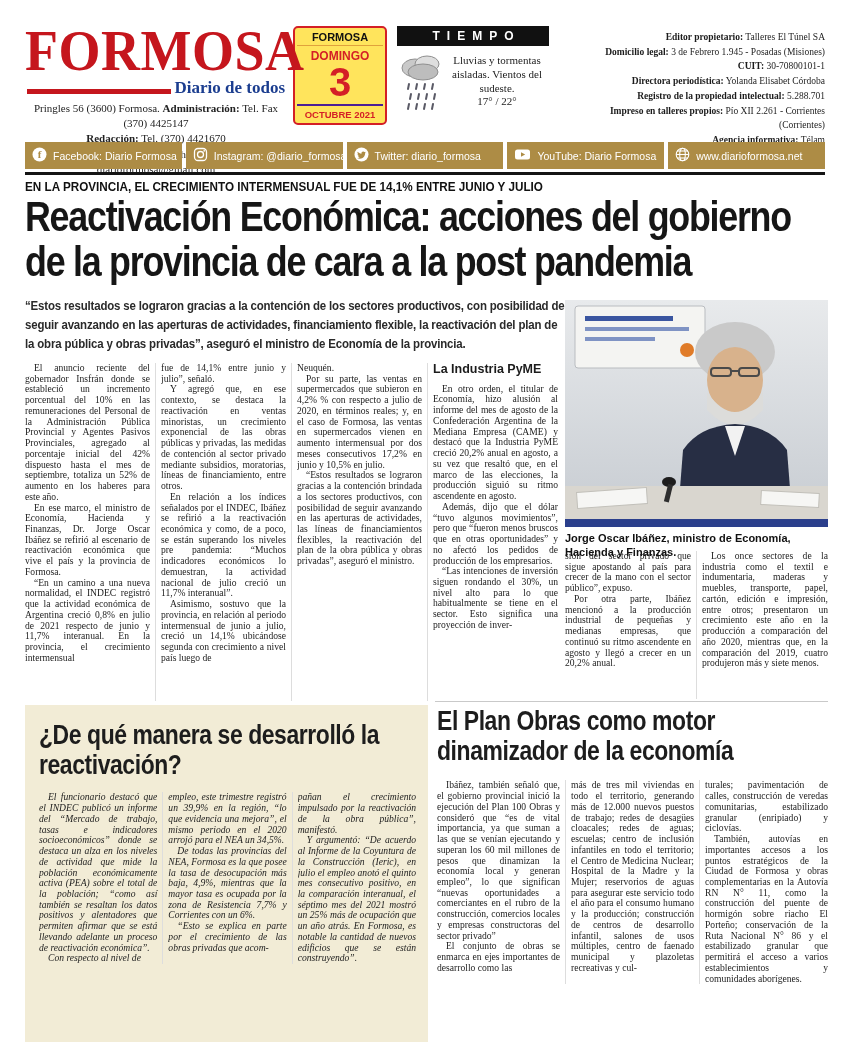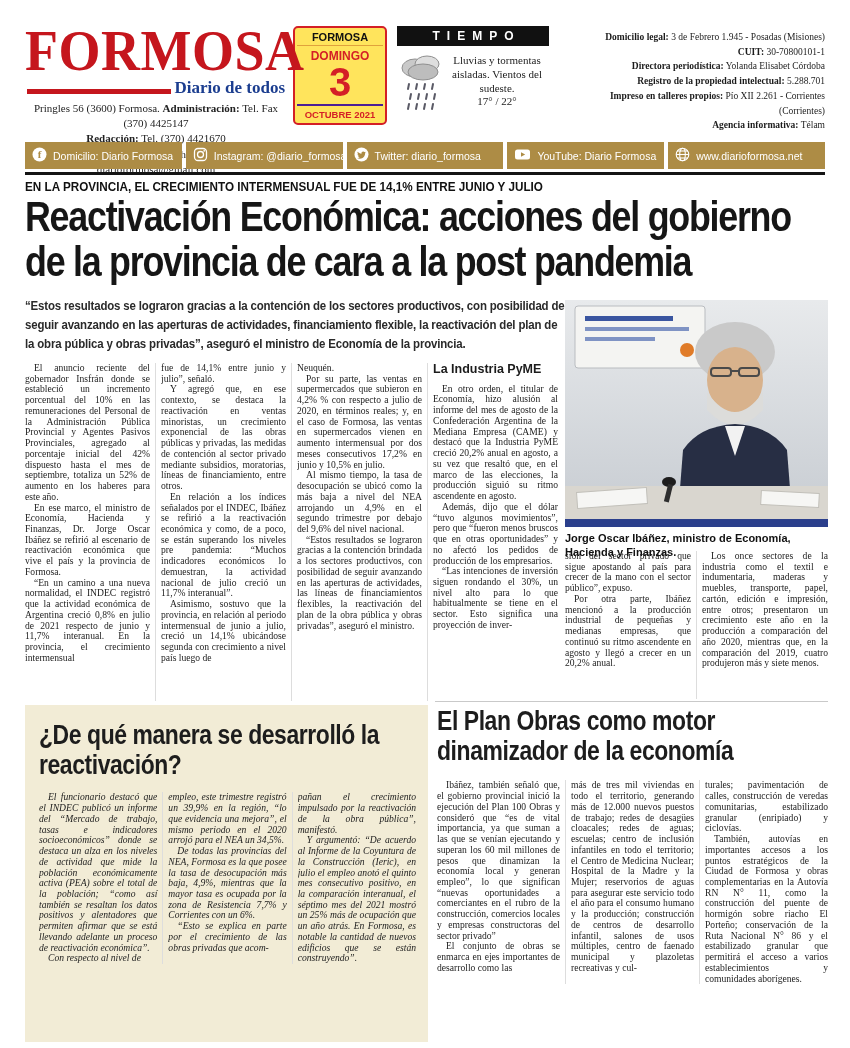--- a/index.html
+++ b/index.html
@@ -132,38 +132,39 @@
         <div class="tiempo-text">
           <span>Lluvias y tormentas aisladas. Vientos del sudeste.</span><br>
           <span>17° / 22°</span>
         </div>
       </div>
     </div>
 
     <div class="vdiv"></div>
 
     <div class="publisher">
+        <div><b>Editor propietario:</b><span> Talleres El Túnel SA</span></div>
         <div><b>Domicilio legal:</b><span> 3 de Febrero 1.945 - Posadas (Misiones)</span></div>
         <div><b>CUIT:</b><span> 30-70800101-1</span></div>
         <div><b>Directora periodística:</b><span> Yolanda Elisabet Córdoba</span></div>
         <div><b>Registro de la propiedad intelectual:</b><span> 5.288.701</span></div>
         <div><b>Impreso en talleres propios:</b><span> Pío XII 2.261 - Corrientes (Corrientes)</span></div>
         <div><b>Agencia informativa:</b><span> Télam</span></div>
       </div>
   </div>
 
   <div class="abs social">
     <div class="soc-item">
       <span>
         <svg width="15" height="15" viewBox="0 0 15 15">
             <circle cx="7.5" cy="7.5" r="7" fill="#fff"></circle>
             <text x="7.7" y="11.4" text-anchor="middle" font-family="Liberation Serif,serif" font-weight="bold" font-size="11" fill="#ad8c45">f</text>
           </svg>
       </span>
-      <span><span>Domicilio: </span><b>Diario Formosa</b></span>
+      <span><span>Facebook: </span><b>Diario Formosa</b></span>
     </div>
     <div class="soc-item">
       <span>
         <svg width="15" height="15" viewBox="0 0 15 15" fill="none" stroke="#fff" stroke-width="1.3">
             <rect x="1.5" y="1.5" width="12" height="12" rx="3.5"></rect>
             <circle cx="7.5" cy="7.5" r="3"></circle>
             <circle cx="11.2" cy="3.8" r=".9" fill="#fff" stroke="none"></circle>
           </svg>
       </span>
       <span><span>Instagram: </span><b>@diario_formosa</b></span>
@@ -252,21 +253,20 @@
       </div>
     <div class="col cont">
         <p>fue de 14,1% entre junio y julio”, señaló.</p>
         <p>Y agregó que, en ese contexto, se destaca la reactivación en ventas minoristas, un crecimiento exponencial de las obras públicas y privadas, las medidas de contención al sector privado mediante subsidios, moratorias, líneas de financiamiento, entre otros.</p>
         <p>En relación a los índices señalados por el INDEC, Ibáñez se refirió a la reactivación económica y como, de a poco, se están superando los niveles pre pandemia: “Muchos indicadores económicos lo demuestran, la actividad nacional de julio creció un 11,7% interanual”.</p>
         <p>Asimismo, sostuvo que la provincia, en relación al periodo intermensual de junio a julio, creció un 14,1% ubicándose segunda con crecimiento a nivel país luego de</p>
       </div>
     <div class="col cont">
         <p>Neuquén.</p>
         <p>Por su parte, las ventas en supermercados que subieron en 4,2% % con respecto a julio de 2020, en términos reales; y, en el caso de Formosa, las ventas en supermercados vienen en aumento intermensual por dos meses consecutivos 17,2% en junio y 10,5% en julio.</p>
-        <p>Al mismo tiempo, la tasa de desocupación se ubicó como la más baja a nivel del NEA arrojando un 4,9% en el segundo trimestre por debajo del 9,6% del nivel nacional.</p>
         <p>“Estos resultados se lograron gracias a la contención brindada a los sectores productivos, con posibilidad de seguir avanzando en las aperturas de actividades, las líneas de financiamientos flexibles, la reactivación del plan de la obra pública y obras privadas”, aseguró el ministro.</p>
       </div>
     <div class="col">
       <div class="subhead">La Industria PyME</div>
       <div>
           <p>En otro orden, el titular de Economía, hizo alusión al informe del mes de agosto de la Confederación Argentina de la Mediana Empresa (CAME) y destacó que la Industria PyME creció 20,2% anual en agosto, a su vez que resaltó que, en el marco de las elecciones, la producción siguió su ritmo ascendente en agosto.</p>
           <p>Además, dijo que el dólar “tuvo algunos movimientos”, pero que “fueron menos bruscos que en otras oportunidades” y no afectó los pedidos de producción de los empresarios.</p>
           <p>“Las intenciones de inversión siguen rondando el 30%, un nivel alto para lo que habitualmente se tiene en el sector. Esto significa una proyección de inver-</p>
         </div>
     </div>

